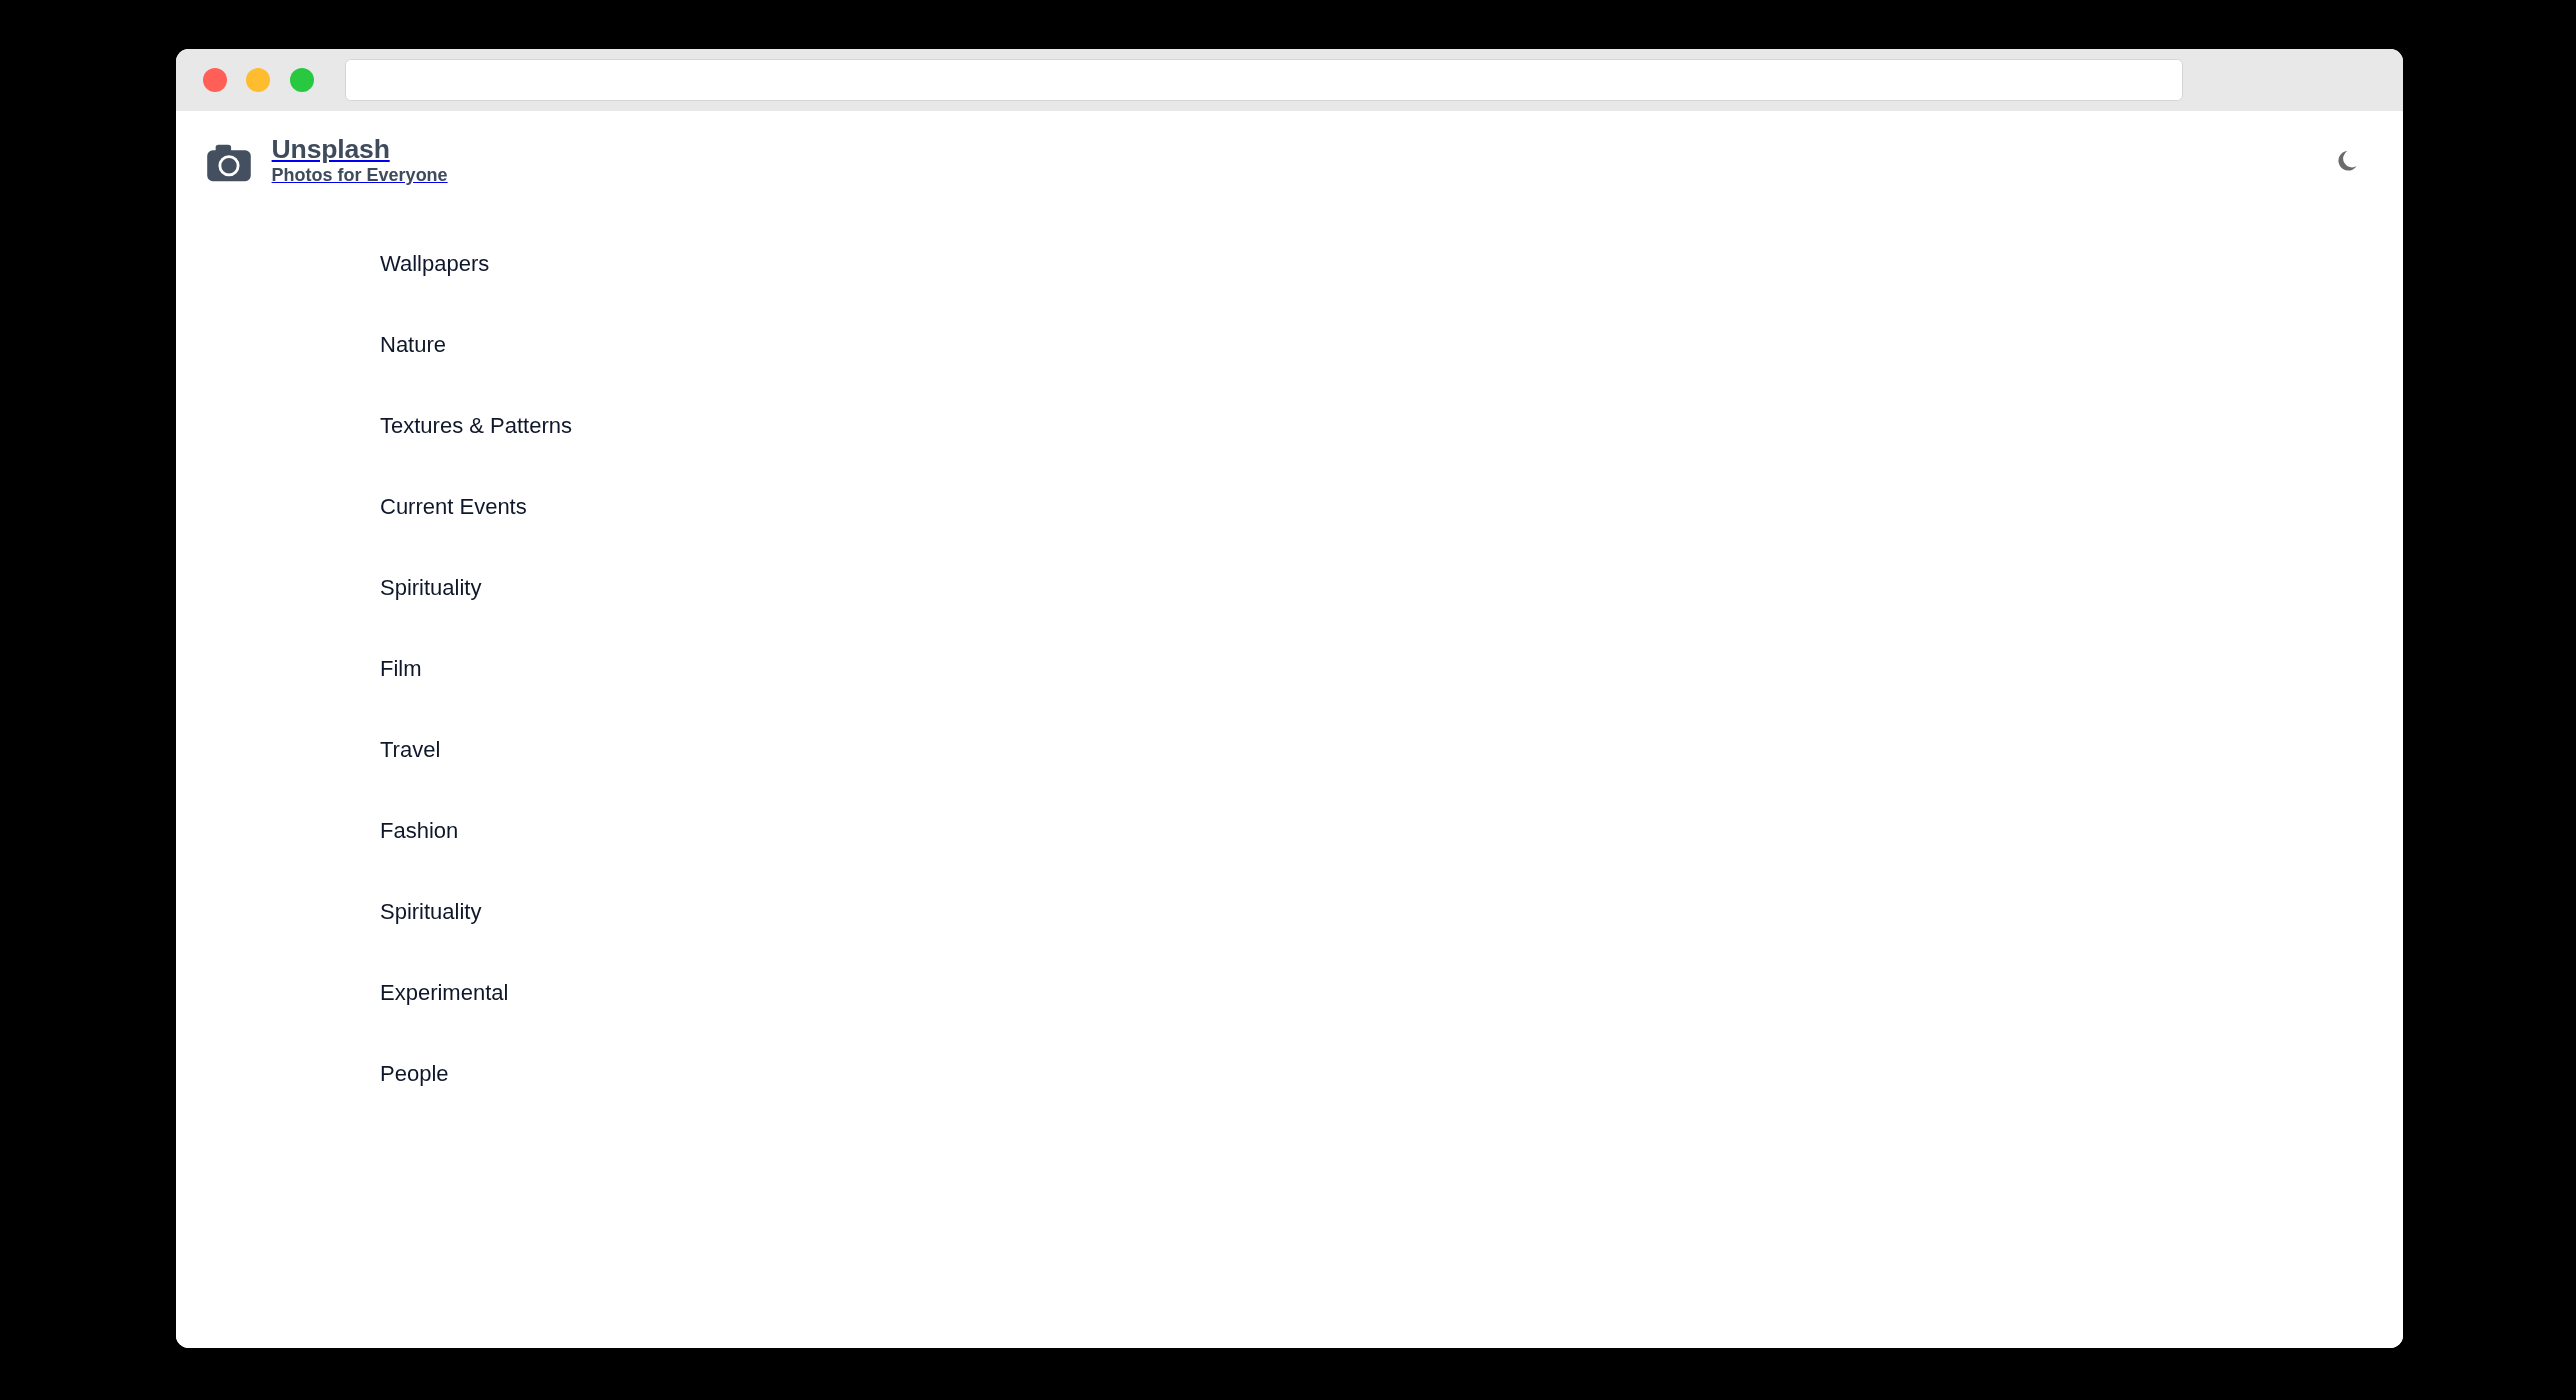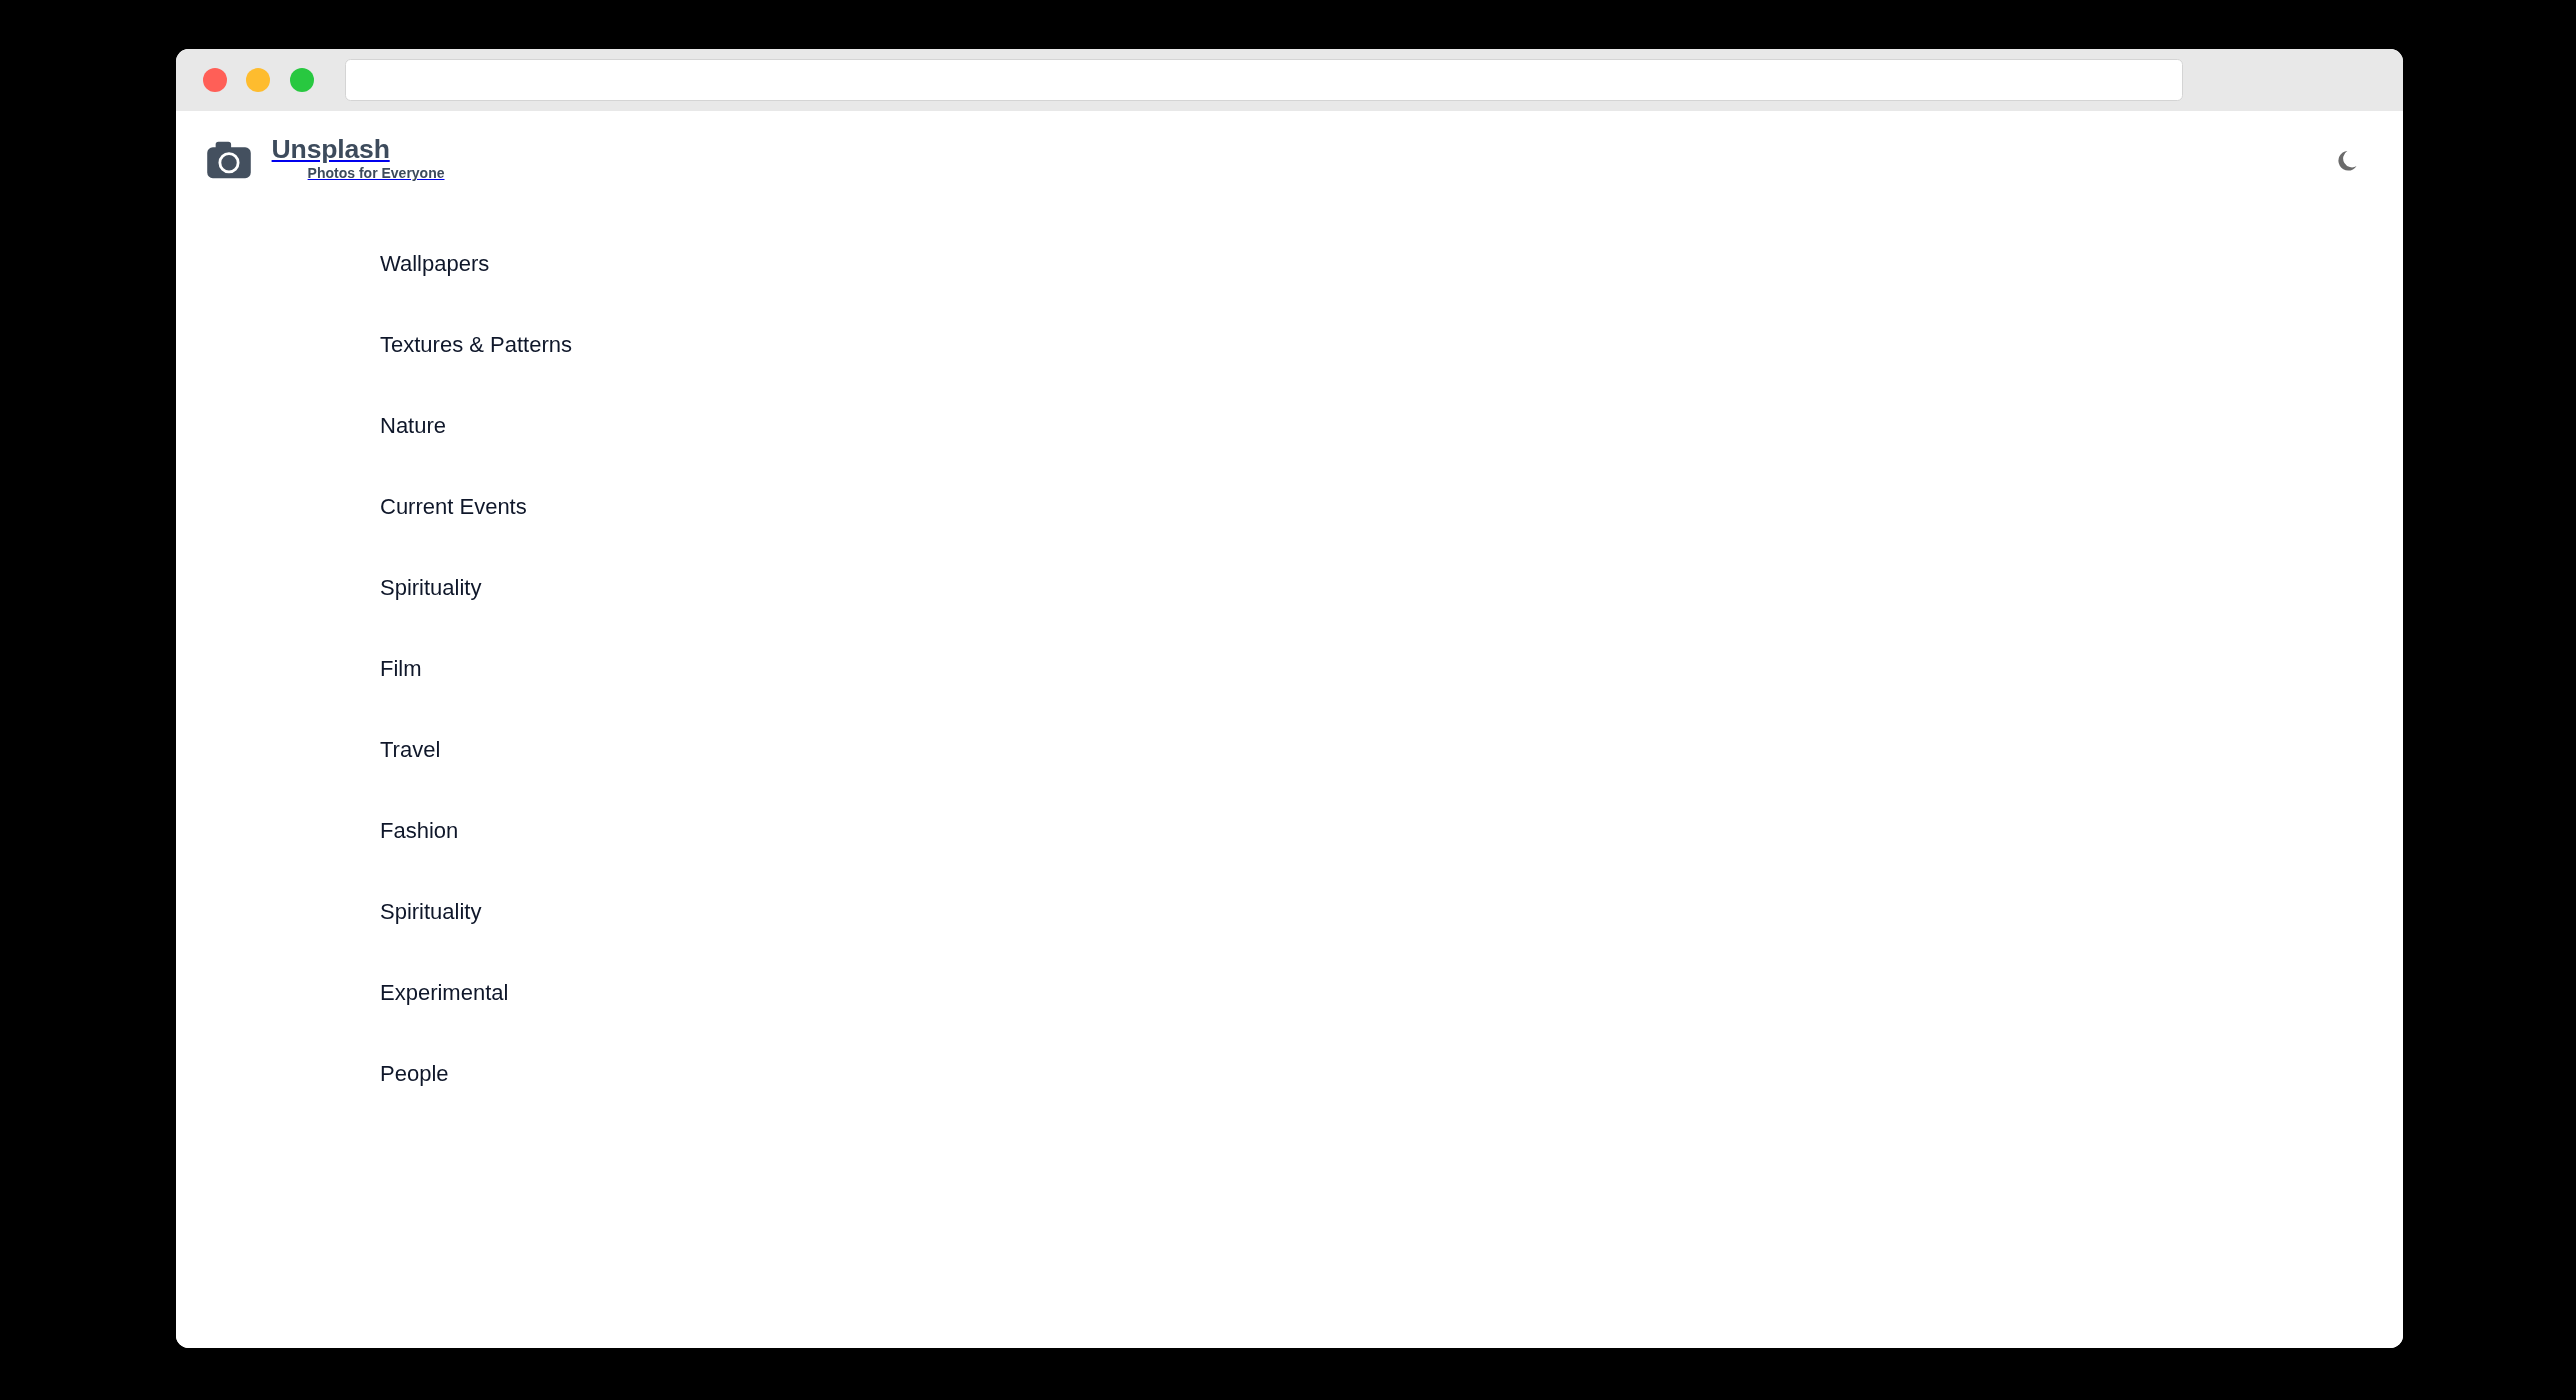--- a/index.html
+++ b/index.html
@@ -78,25 +78,24 @@
   }
   #brand-text{ display:flex; flex-direction:column; gap:1.4px; }
   #brand-title{
     font-size:26.6px;
     font-weight:bold;
     color:#3d4b5c;
     letter-spacing:-0.2px;
     line-height:1.05;
   }
   #brand-tagline{
-    font-size:14px;
+    font-size:18px;
     font-weight:600;
     color:#3d4b5c;
     line-height:1.15;
-    margin-left:36px;
   }
 
   #search-bar{
     position:absolute;
     left:408px; top:19.6px;
     width:833px;
     height:62px;
     background:#e7eaee;
     border:0.7px solid #dbdfe4;
     border-radius:31px;
@@ -184,22 +183,22 @@
       <button id="dark-mode-toggle">
         <svg id="moon-icon" viewBox="0 0 44 44">
           <path d="M32 28.5 A14 14 0 1 1 19 7 A11.5 11.5 0 0 0 32 28.5 Z" fill="#6b6b6b"></path>
         </svg>
       </button>
 
     </div>
 
     <nav id="sidebar-nav">
         <a href="#" class="nav-item">Wallpapers</a>
+        <a href="#" class="nav-item">Nature</a>
         <a href="#" class="nav-item">Textures &amp; Patterns</a>
-        <a href="#" class="nav-item">Nature</a>
         <a href="#" class="nav-item">Current Events</a>
         <a href="#" class="nav-item">Spirituality</a>
         <a href="#" class="nav-item">Film</a>
         <a href="#" class="nav-item">Travel</a>
         <a href="#" class="nav-item">Fashion</a>
         <a href="#" class="nav-item">Spirituality</a>
         <a href="#" class="nav-item">Experimental</a>
         <a href="#" class="nav-item">People</a>
       </nav>
 

